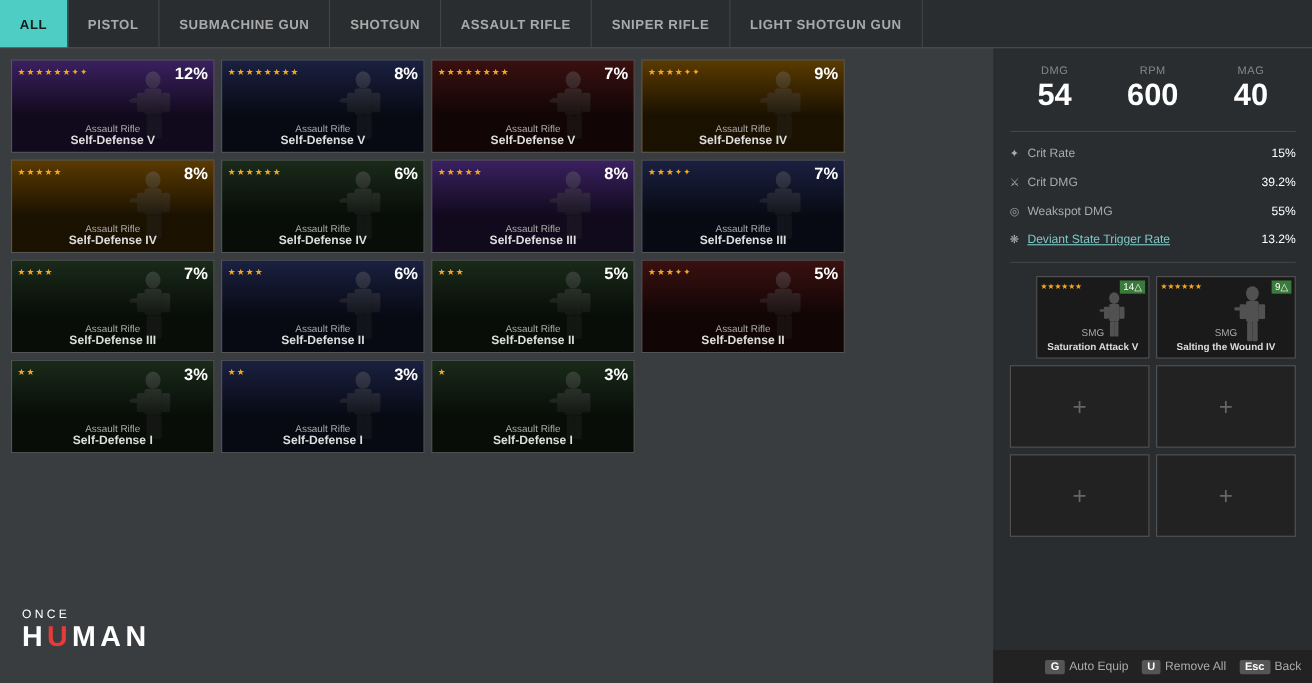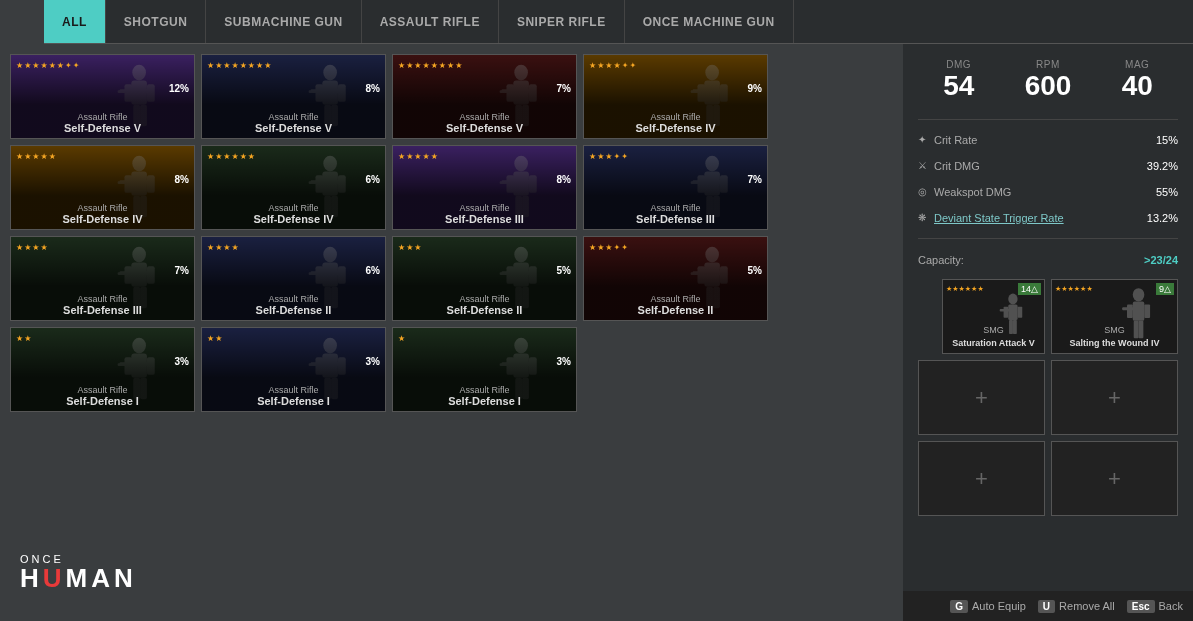--- a/index.html
+++ b/index.html
@@ -12,21 +12,20 @@
       color: #ccc;
     }
 
     
     .top-nav {
       display: flex;
       align-items: stretch;
       height: 44px;
       background: #2a2d2f;
       border-bottom: 1px solid #555;
-      margin-left: 44px;
     }
     .nav-tab {
       display: flex;
       align-items: center;
       justify-content: center;
       padding: 0 18px;
       font-size: 12px;
       font-weight: bold;
       color: #aaa;
       cursor: pointer;
@@ -98,24 +97,23 @@
       font-size: 11px;
       color: #ddd;
       display: block;
       font-weight: bold;
       text-align: center;
     }
     .card-percentage {
       position: absolute;
       top: 4px;
       right: 5px;
-      font-size: 10px;
+      font-size: 15px;
       color: #fff;
       font-weight: bold;
-      margin-top: 24px;
     }
     .stars {
       position: absolute;
       top: 6px;
       left: 5px;
       color: #f5a623;
       font-size: 8px;
       letter-spacing: 1px;
     }
     
@@ -322,25 +320,26 @@
     
     .left-panel::-webkit-scrollbar { width: 4px; }
     .left-panel::-webkit-scrollbar-track { background: #1a1a1a; }
     .left-panel::-webkit-scrollbar-thumb { background: #555; }
   </style>
 </head>
 <body>
 
 <nav class="top-nav">
 <div class="nav-tab active">ALL</div>
+    <div class="nav-tab">PISTOL</div>
+    <div class="nav-tab">SUBMACHINE GUN</div>
     <div class="nav-tab">SHOTGUN</div>
-    <div class="nav-tab">SUBMACHINE GUN</div>
     <div class="nav-tab">ASSAULT RIFLE</div>
     <div class="nav-tab">SNIPER RIFLE</div>
-    <div class="nav-tab">ONCE MACHINE GUN</div>
+    <div class="nav-tab">LIGHT SHOTGUN GUN</div>
   </nav>
 
 <div class="main-layout">
 
   <div class="left-panel">
   <div class="grid-row">
         <div class="weapon-card bg-purple">
           <div class="weapon-card-bg">
             <svg viewBox="0 0 185 85" xmlns="http://www.w3.org/2000/svg">
         <rect width="185" height="85" fill="none"></rect>
@@ -781,24 +780,20 @@
     <div class="prop-row">
       <span class="prop-label">
         <span class="prop-icon">❋</span>
         <span class="prop-link">Deviant State Trigger Rate</span>
       </span>
       <span class="prop-value">13.2%</span>
     </div>
 
     <div class="divider"></div>
 
-    <div class="capacity-row">
-      <span class="capacity-label">Capacity:</span>
-      <span class="capacity-value">&gt;23/24</span>
-    </div>
 
     <div class="slots-grid">
     <div class="slot-card filled slot-bg-gold">
           <div class="slot-stars">★★★★★★</div>
           <div class="slot-badge">14△</div>
           <div style="position: absolute; inset: 0px; display: flex; align-items: center; justify-content: center; opacity: 0.5;">
             <svg viewBox="0 0 130 75" width="100%" height="100%">
         <g fill="#888">
           <ellipse cx="90" cy="15" rx="6" ry="7"></ellipse>
           <rect x="84" y="22" width="12" height="20" rx="2"></rect>

